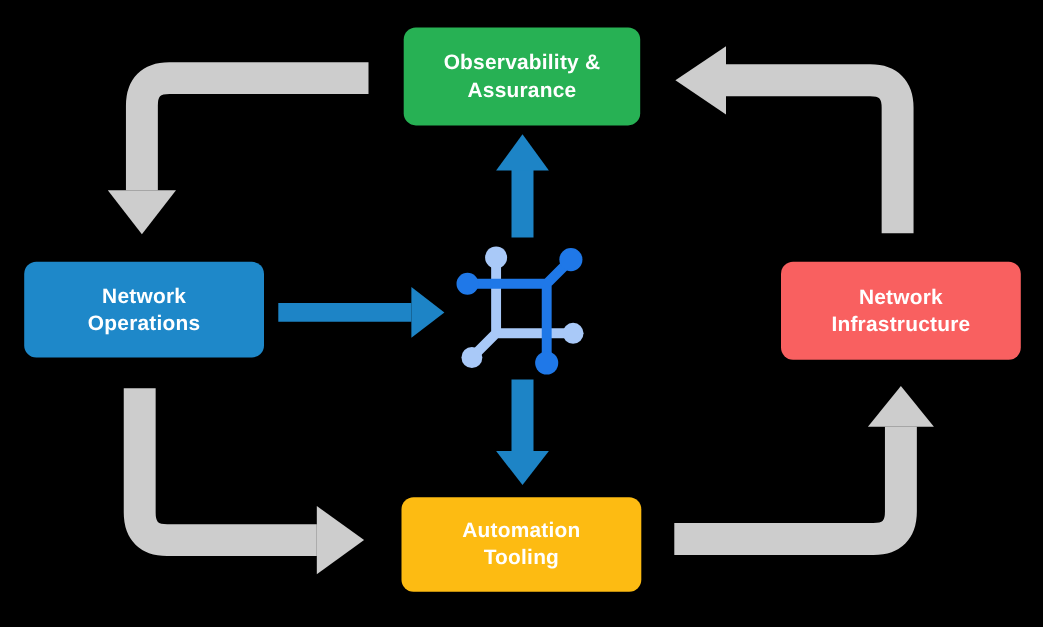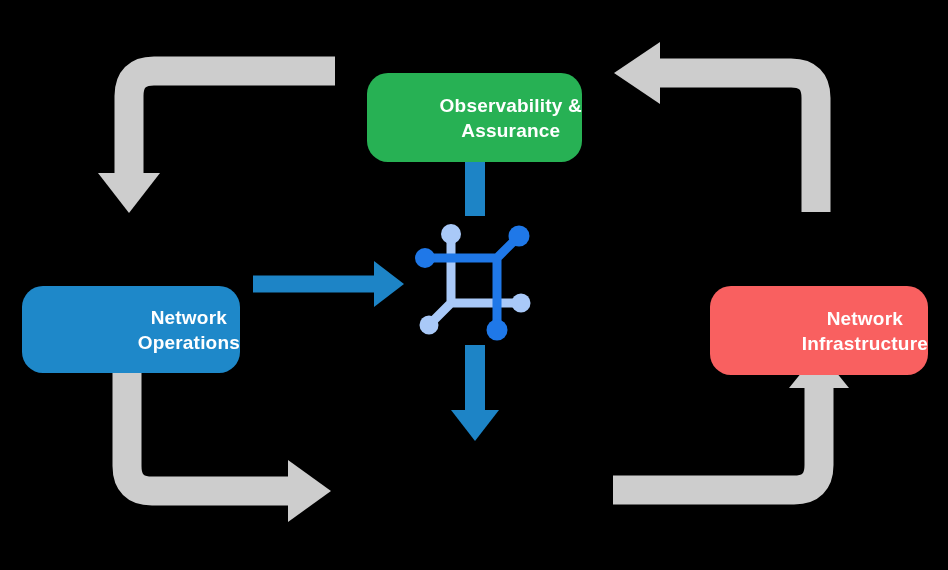--- a/index.html
+++ b/index.html
@@ -11,32 +11,31 @@
     overflow: hidden;
     font-family: "Liberation Sans", sans-serif;
   }
   svg.layer { position: absolute; left: 0; top: 0; }
   .shaft { fill: none; stroke-width: 29px; }
   .head  { stroke: none; }
   .flow-shaft { fill: none; }
   .icon-frame { fill: none; stroke-linecap: round; stroke-width: 9px; }
   .node {
     position: absolute;
-    border-radius: 21px;
+    border-radius: 11px;
     display: flex;
     align-items: center;
-    justify-content: flex-end;
+    justify-content: center;
     text-align: center;
     color: #ffffff;
     font-size: 19px;
     line-height: 25px;
     font-weight: 600;
     letter-spacing: 0.2px;
     white-space: pre-line;
-    margin-top: 48px;
   }
   .node-observability { left: 367px; top: 25px;  width: 215px; height: 89px; }
   .node-operations    { left: 22px;  top: 238px; width: 218px; height: 87px; }
   .node-infrastructure{ left: 710px; top: 238px; width: 218px; height: 89px; }
   .node-automation    { left: 365px; top: 452px; width: 218px; height: 86px; }
 </style>
 </head>
 <body>
 
 <div class="canvas">
@@ -102,14 +101,18 @@
   <div class="node node-operations" style="background: rgb(30, 136, 201);">
     <span>Network
 Operations</span>
   </div>
 
   <div class="node node-infrastructure" style="background: rgb(249, 96, 96);">
     <span>Network
 Infrastructure</span>
   </div>
 
+  <div class="node node-automation" style="background: rgb(253, 187, 18);">
+    <span>Automation
+Tooling</span>
+  </div>
 
 </div>
 
 </body></html>

